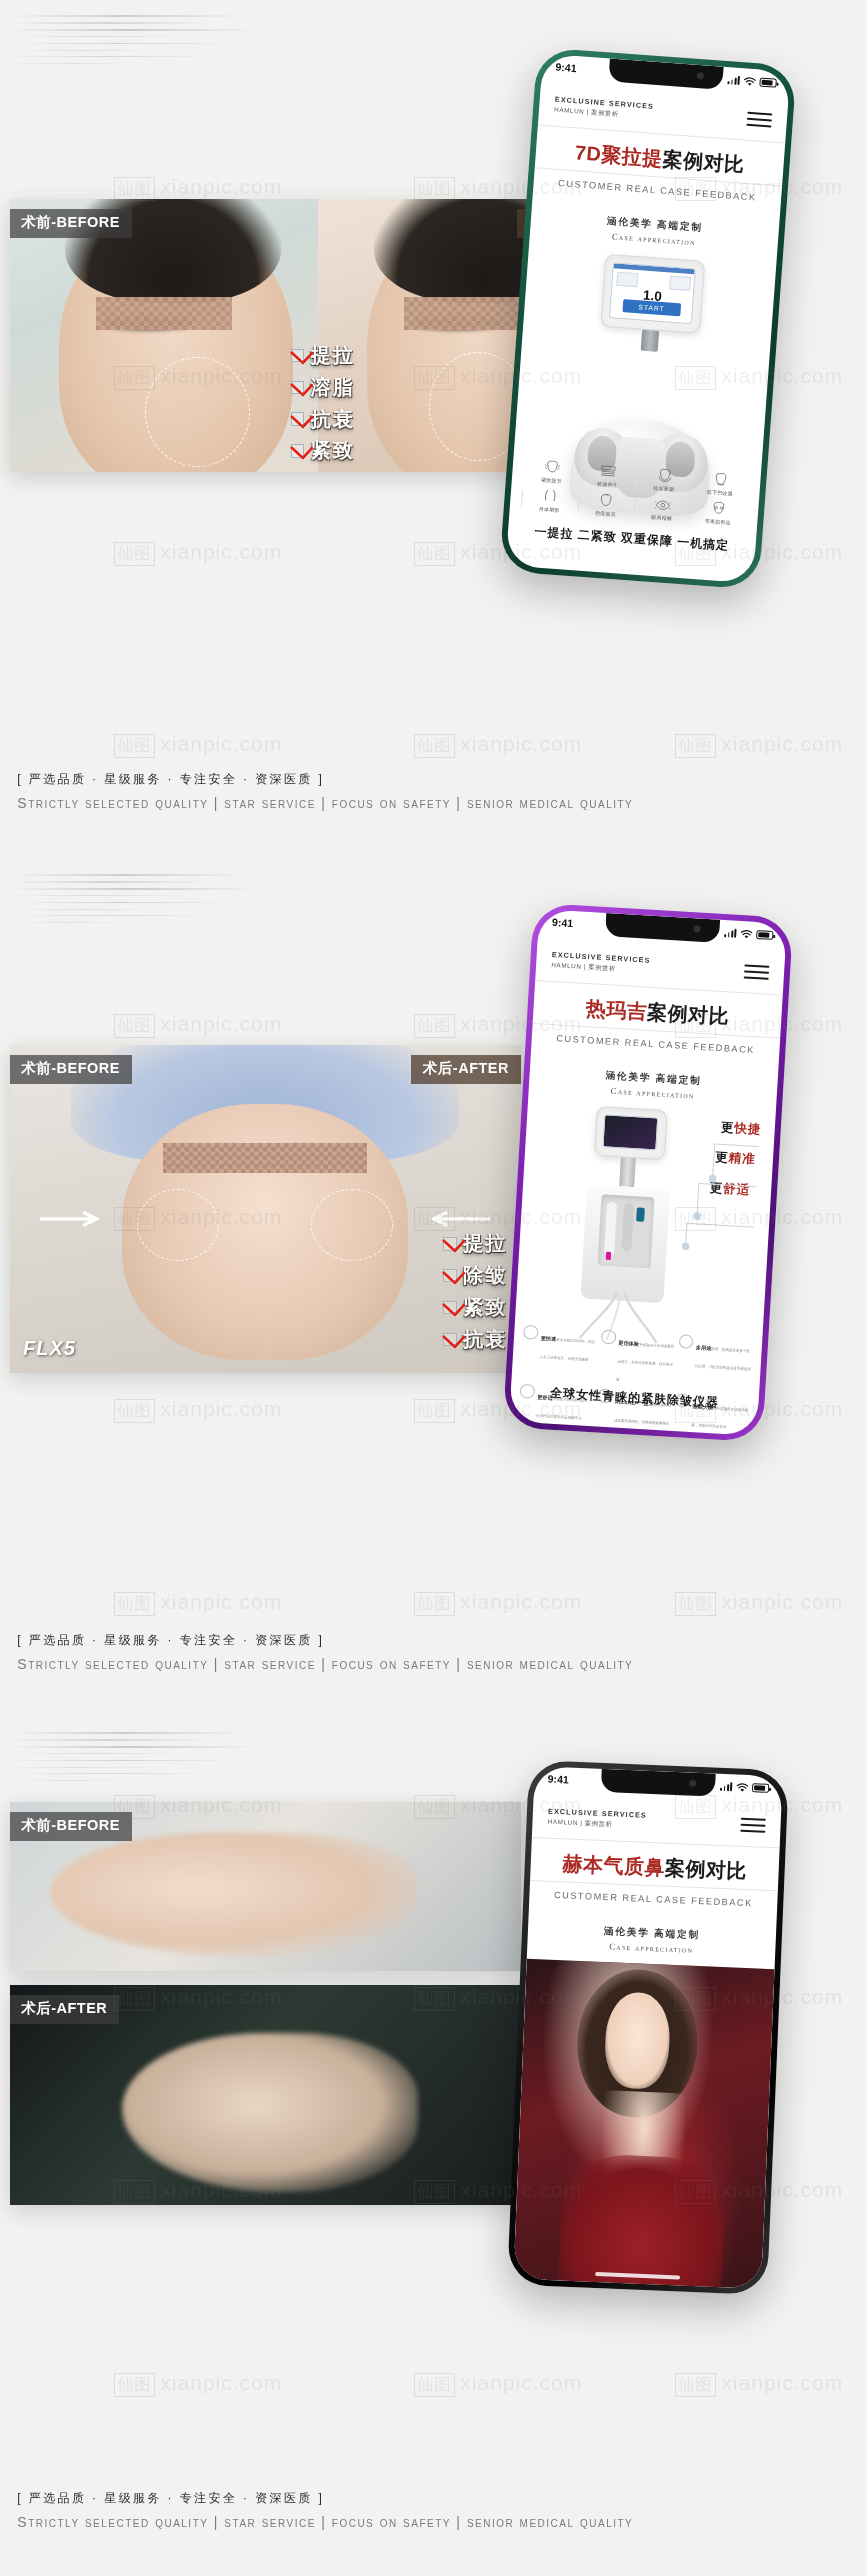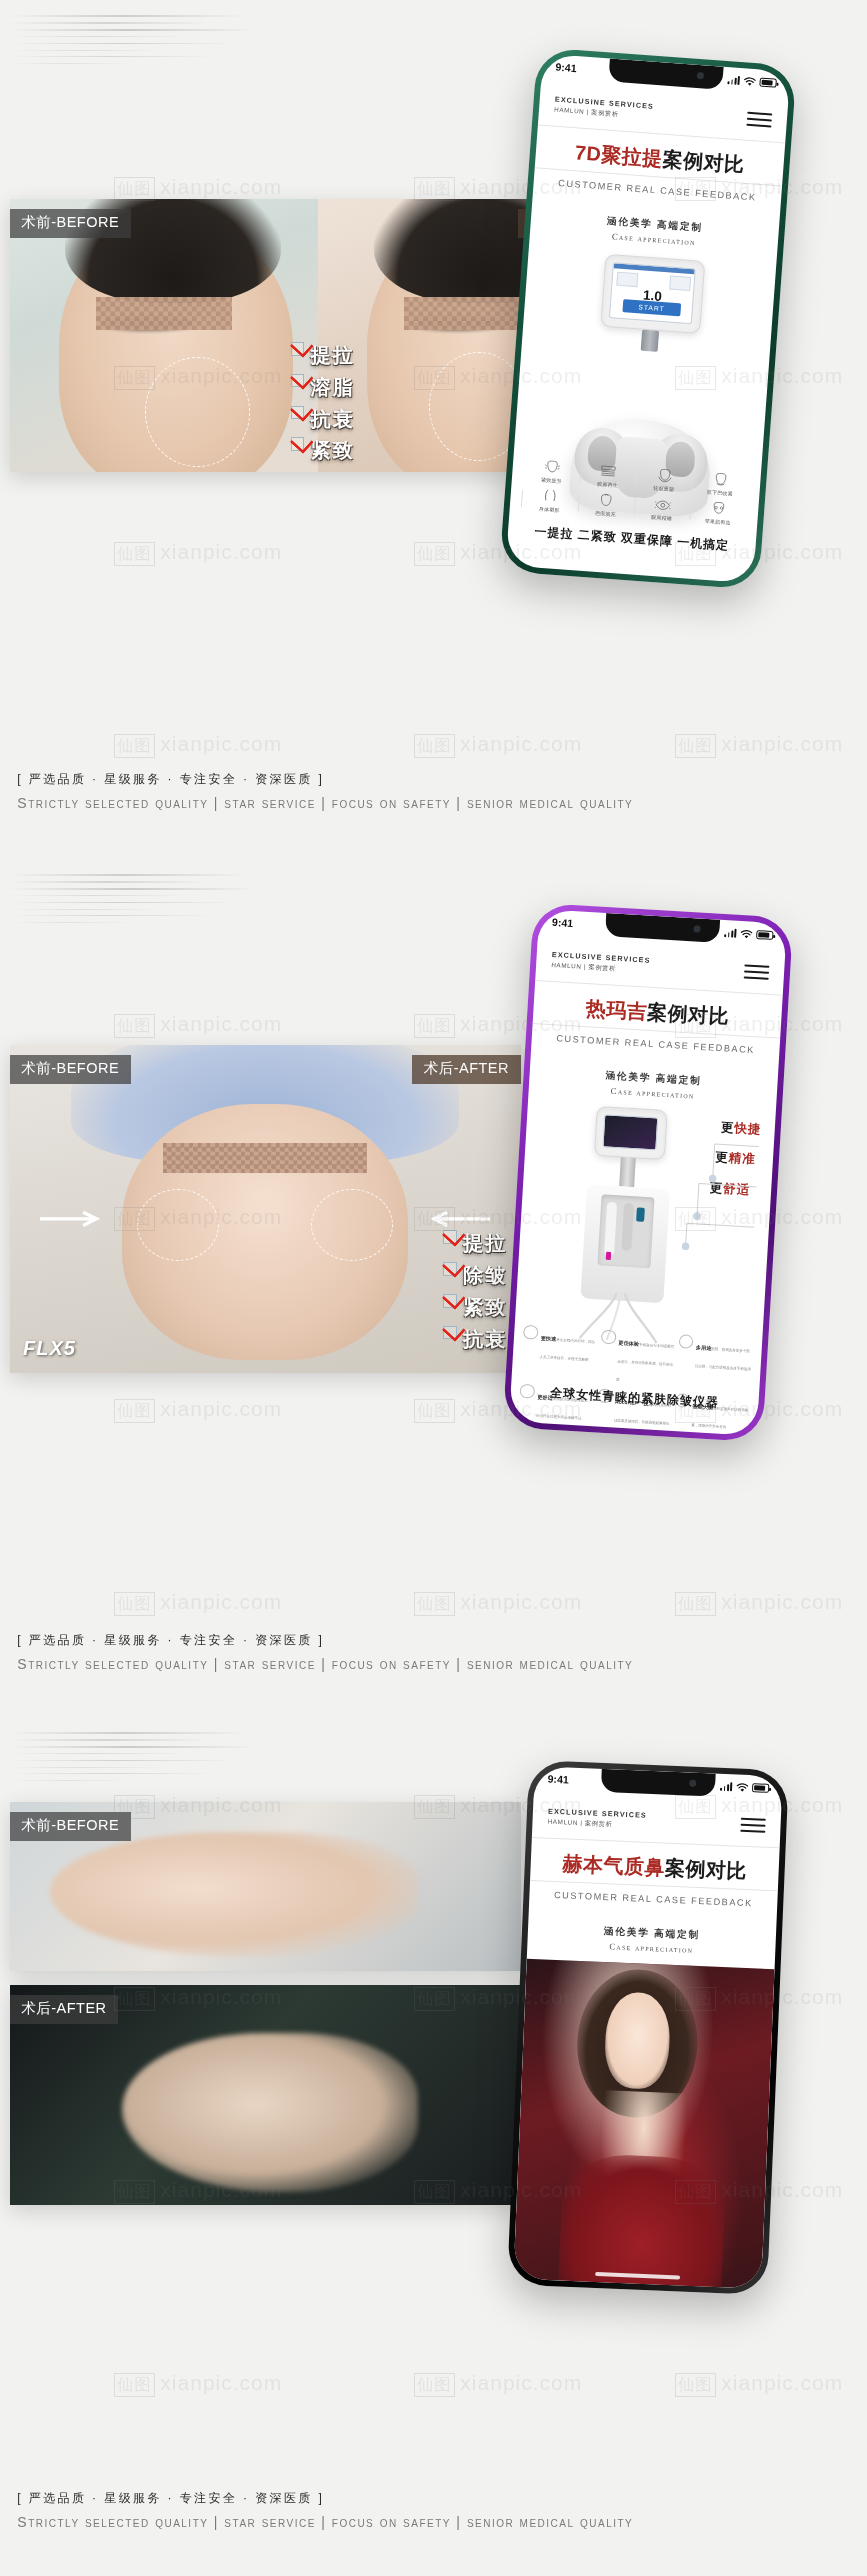--- a/index.html
+++ b/index.html
@@ -61,29 +61,29 @@
       repeating-linear-gradient(90deg,#caa храм 0,#caa 5.8px,#b99 5.8px,#b99 11.6px);
     background: repeating-conic-gradient(#c9a68e 0 25%, #b8907a 0 50%) 0 0/9.6px 9.6px;
     opacity:.95; filter: blur(0.4px);
   }
   .dashed-oval {
     position:absolute; border:1.4px dashed rgba(255,255,255,0.92); border-radius:50%;
   }
 
   .tag {
     position:absolute; top:9.6px; z-index:10;
-    color:#fff; font-weight:normal; font-size:14.5px; letter-spacing:0.5px;
+    color:#fff; font-weight:bold; font-size:14.5px; letter-spacing:0.5px;
     padding:4.8px 11.6px 5.8px;
   }
   .tag.before { left:0; background: rgba(62,62,62,0.72); }
   .tag.after  { right:0; background: rgba(86,66,52,0.78); }
 
   
   .checklist { position:absolute; z-index:30; }
-  .c-row { display:flex; align-items:flex-start; margin-bottom:4.8px; }
+  .c-row { display:flex; align-items:center; margin-bottom:4.8px; }
   .c-box {
     width:13.5px; height:13.5px; border:1.4px solid #9fb7c4; background:rgba(255,255,255,.25);
     position:relative; margin-right:6.7px; flex:0 0 auto;
   }
   .c-box::after{
     content:""; position:absolute; left:1px; top:-4.8px; width:14.5px; height:12.5px;
     border-right:3.9px solid #e2231a; border-bottom:3.9px solid #e2231a;
     transform: rotate(42deg); border-radius:1px;
   }
   .c-txt {

